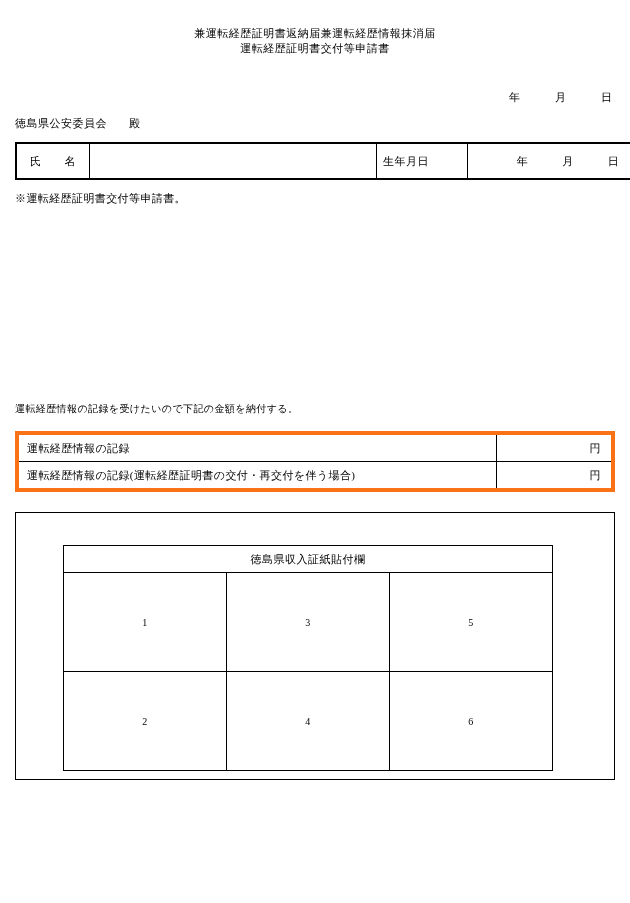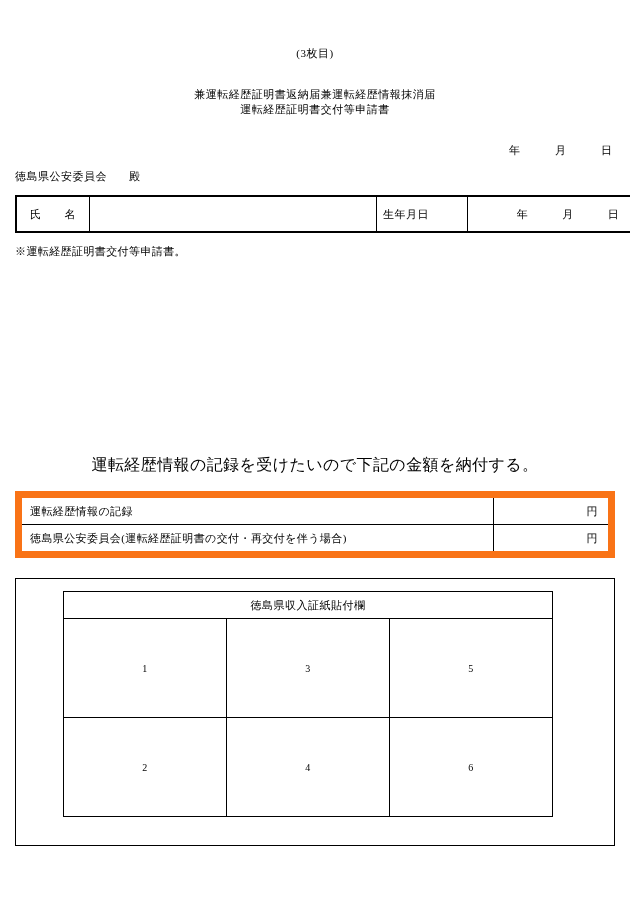--- a/index.html
+++ b/index.html
@@ -43,36 +43,36 @@
   
   .date-row {
     position: relative;
     height: 18px;
     margin-top: 26px;
     padding-right: 15px;
   }
   .date-line {
     position: absolute;
     right: 15px;
-    top: 0;
+    top: 8px;
     font-size: 11px;
     letter-spacing: 0.5px;
   }
   .date-line span {
     display: inline-block;
     width: 46px;
     text-align: left;
   }
   .date-line span.last {
     width: 14px;
   }
 
   
   .addressee {
-    margin-top: 8px;
+    margin-top: 16px;
     margin-left: 15px;
     font-size: 11px;
     letter-spacing: 0.5px;
   }
   .addressee .dono {
     margin-left: 22px;
   }
 
   
   .name-table {
@@ -120,32 +120,31 @@
     letter-spacing: 0.4px;
   }
 
   
   .gap {
     height: 196px;
   }
 
   .fee-intro {
     margin: 0 15px 0 15px;
-    font-size: 16px;
+    font-size: 10px;
     letter-spacing: 0.4px;
-    text-align: center;
   }
 
   
   .fee-table {
     margin: 15px 15px 0 15px;
     border-collapse: collapse;
     width: 600px;
     table-layout: fixed;
-    border: 7px solid #f97316;
+    border: 4px solid #f97316;
   }
   .fee-table td {
     border: 1px solid #000;
     height: 26px;
     font-size: 11px;
     padding: 0 8px;
     vertical-align: middle;
     letter-spacing: 0.4px;
   }
   .fee-table td.amount {
@@ -162,21 +161,21 @@
     margin: 20px 15px 0 15px;
     width: 600px;
     height: 268px;
     border: 1px solid #000;
     box-sizing: border-box;
     position: relative;
   }
   .stamp-table {
     position: absolute;
     left: 47px;
-    top: 12px;
+    top: 32px;
     width: 490px;
     border-collapse: collapse;
     table-layout: fixed;
   }
   .stamp-table td {
     border: 1px solid #000;
     text-align: center;
     font-size: 11px;
     letter-spacing: 0.5px;
   }
@@ -187,21 +186,20 @@
     height: 96px;
     vertical-align: middle;
     font-size: 10px;
   }
 </style>
 </head>
 <body>
 
 <div class="page">
 
-  <div class="page-marker">(3枚目)</div>
 
   <div class="doc-title">
     <div>兼運転経歴証明書返納届兼運転経歴情報抹消届</div>
     <div>運転経歴証明書交付等申請書</div>
   </div>
 
   <div class="date-row">
     <div class="date-line">
       <span>年</span><span>月</span><span class="last">日</span>
     </div>
@@ -234,21 +232,21 @@
 
   <div class="fee-intro">運転経歴情報の記録を受けたいので下記の金額を納付する。</div>
 
   <table class="fee-table">
     <tbody>
         <tr class="dashed">
       <td>運転経歴情報の記録</td>
       <td class="amount">円</td>
     </tr>
     <tr>
-      <td>徳島県公安委員会(運転経歴証明書の交付・再交付を伴う場合)</td>
+      <td>運転経歴情報の記録(運転経歴証明書の交付・再交付を伴う場合)</td>
       <td class="amount">円</td>
     </tr>
   </tbody>
     </table>
 
   <div class="stamp-outer">
     <table class="stamp-table">
       <tbody>
           <tr>
         <td class="header" colspan="3">徳島県収入証紙貼付欄</td>

